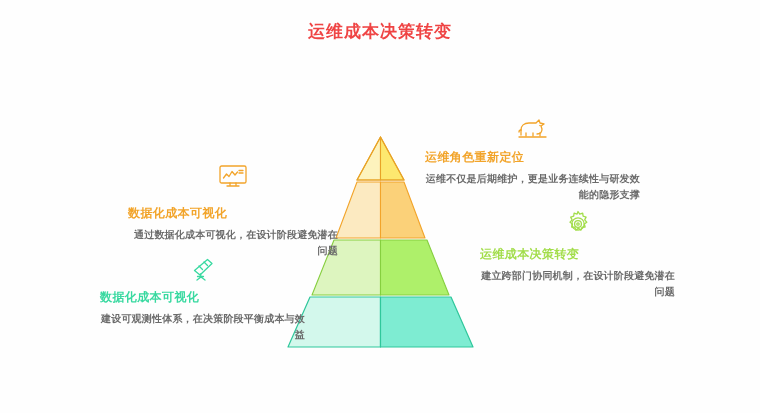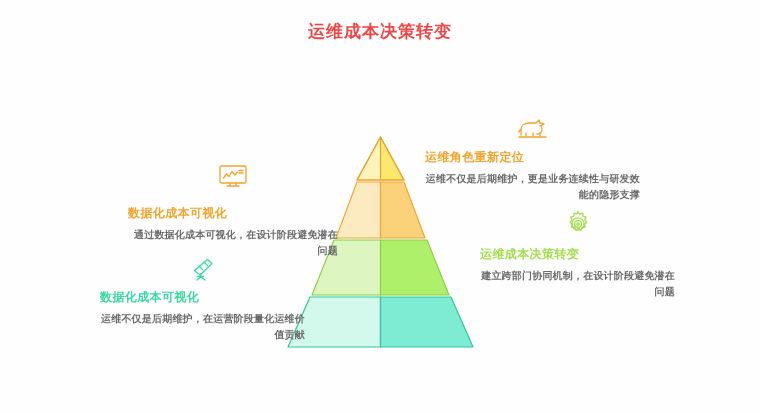--- a/index.html
+++ b/index.html
@@ -165,16 +165,16 @@
 
   <div class="callout c-teal" id="callout-bot-left">
     <div class="icon-box">
       <svg width="32" height="30" viewBox="0 0 32 30" fill="none" stroke="#38d9a0" stroke-width="1.3" stroke-linecap="round" stroke-linejoin="round">
         <path d="M7.5 18.5l13-11 4.5 4-12 11.5z"></path>
         <path d="M12 14l3.5 3.5M17 10l3.5 3.5"></path>
         <path d="M13.5 22l.5 3M14 25l-4 3M14 25l4 3M10.5 24.5h6"></path>
       </svg>
     </div>
     <div class="head">数据化成本可视化</div>
-    <div class="body">运维不仅是后期维护，在运营阶段量化运维价值贡献</div>
+    <div class="body">建设可观测性体系，在决策阶段平衡成本与效益</div>
   </div>
 
 </div>
 
 </body></html>

